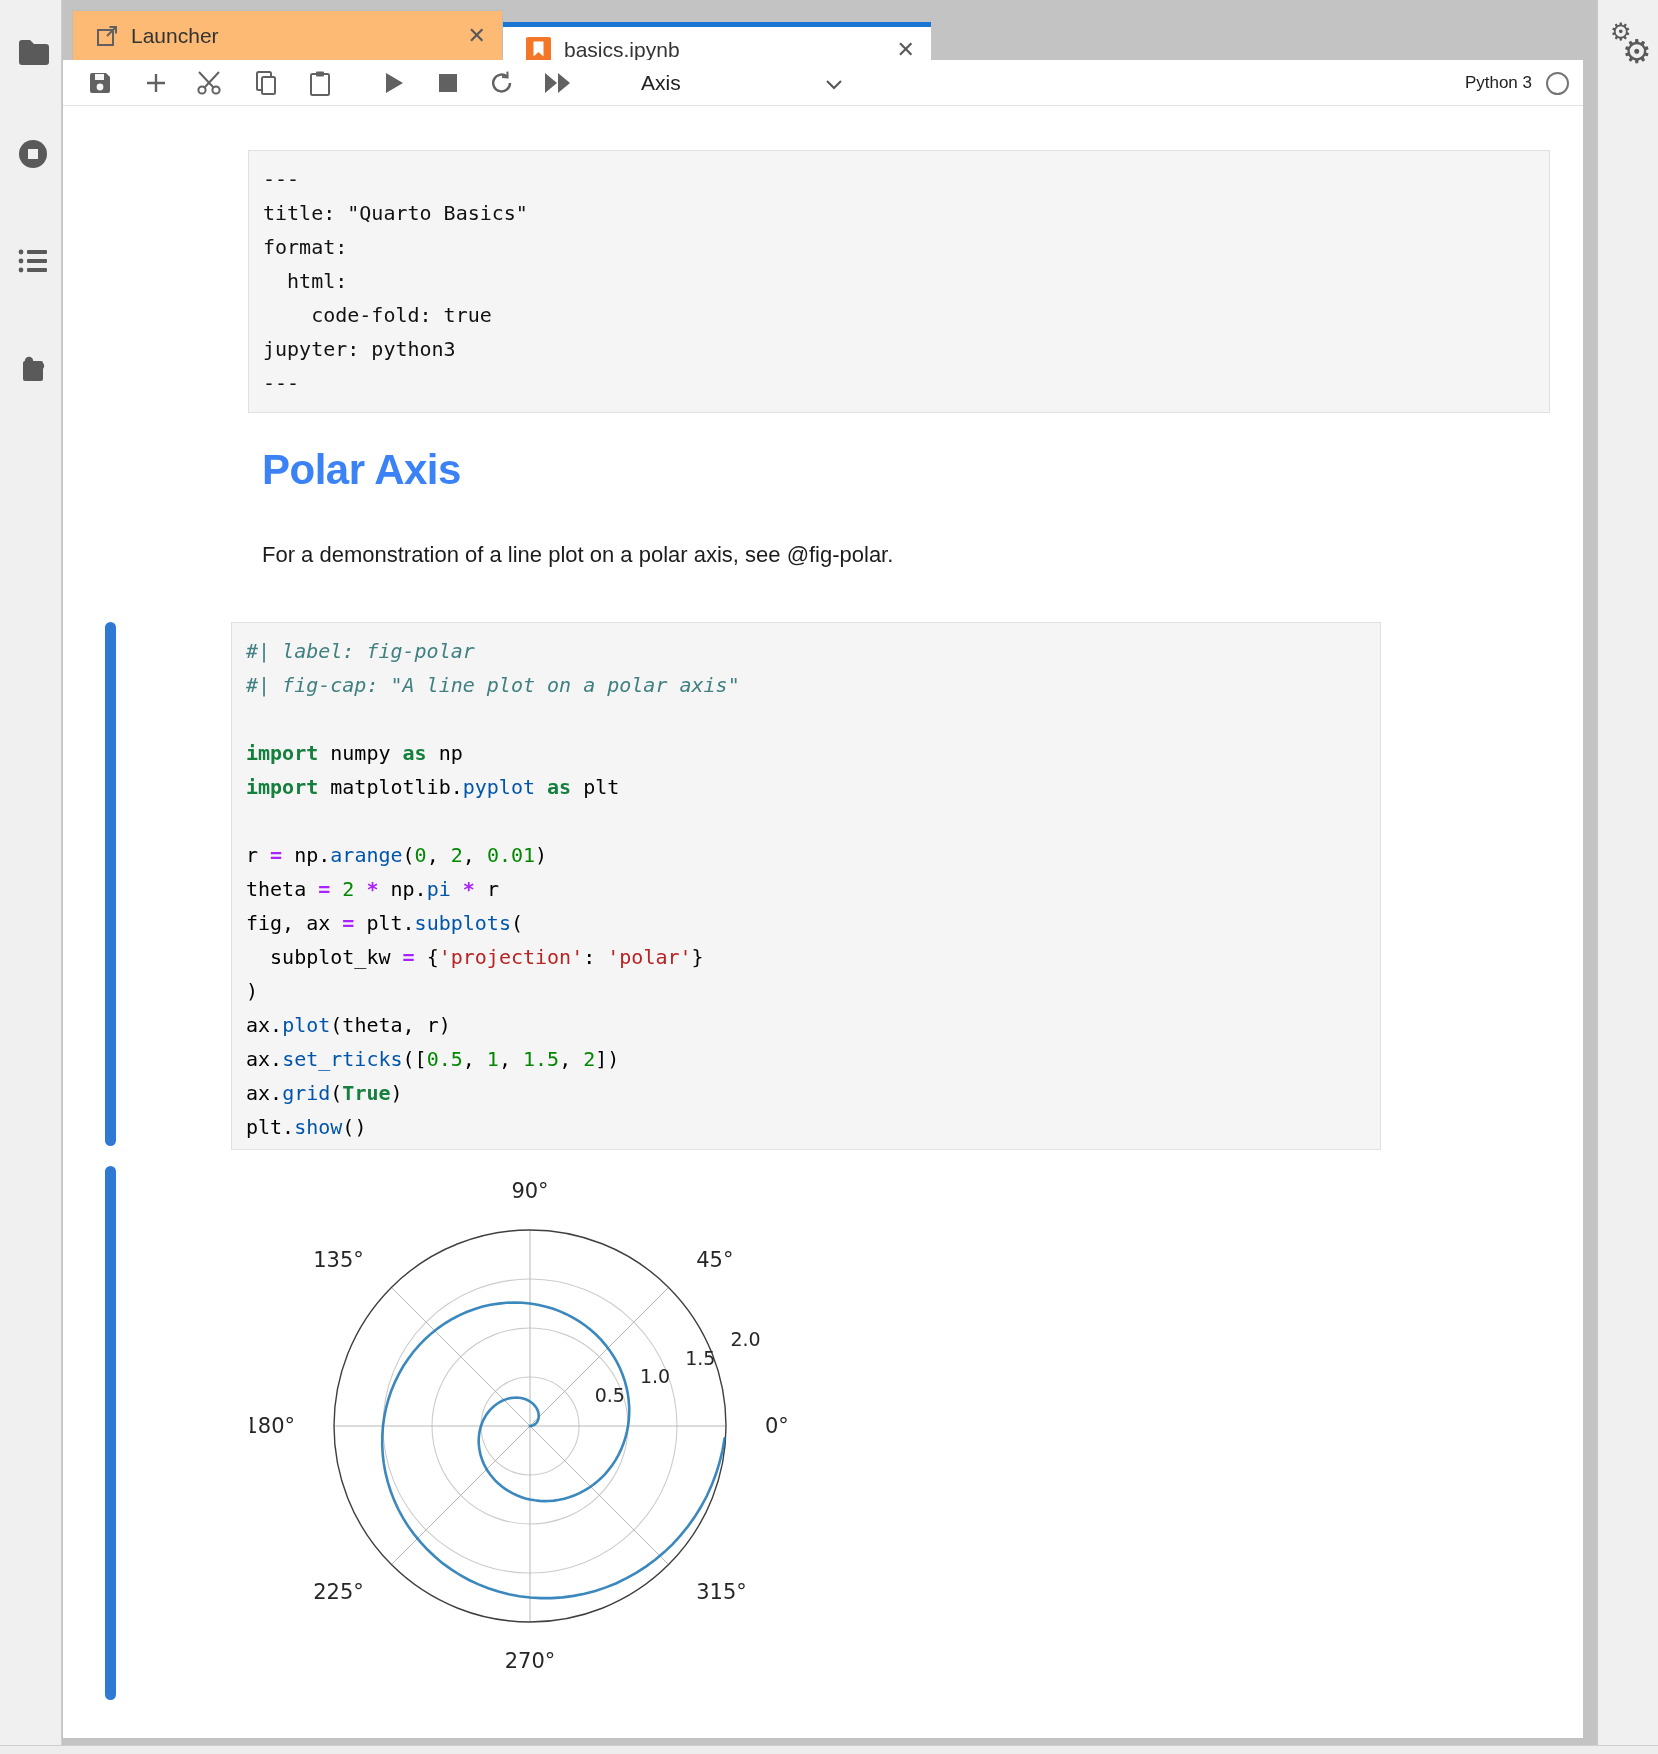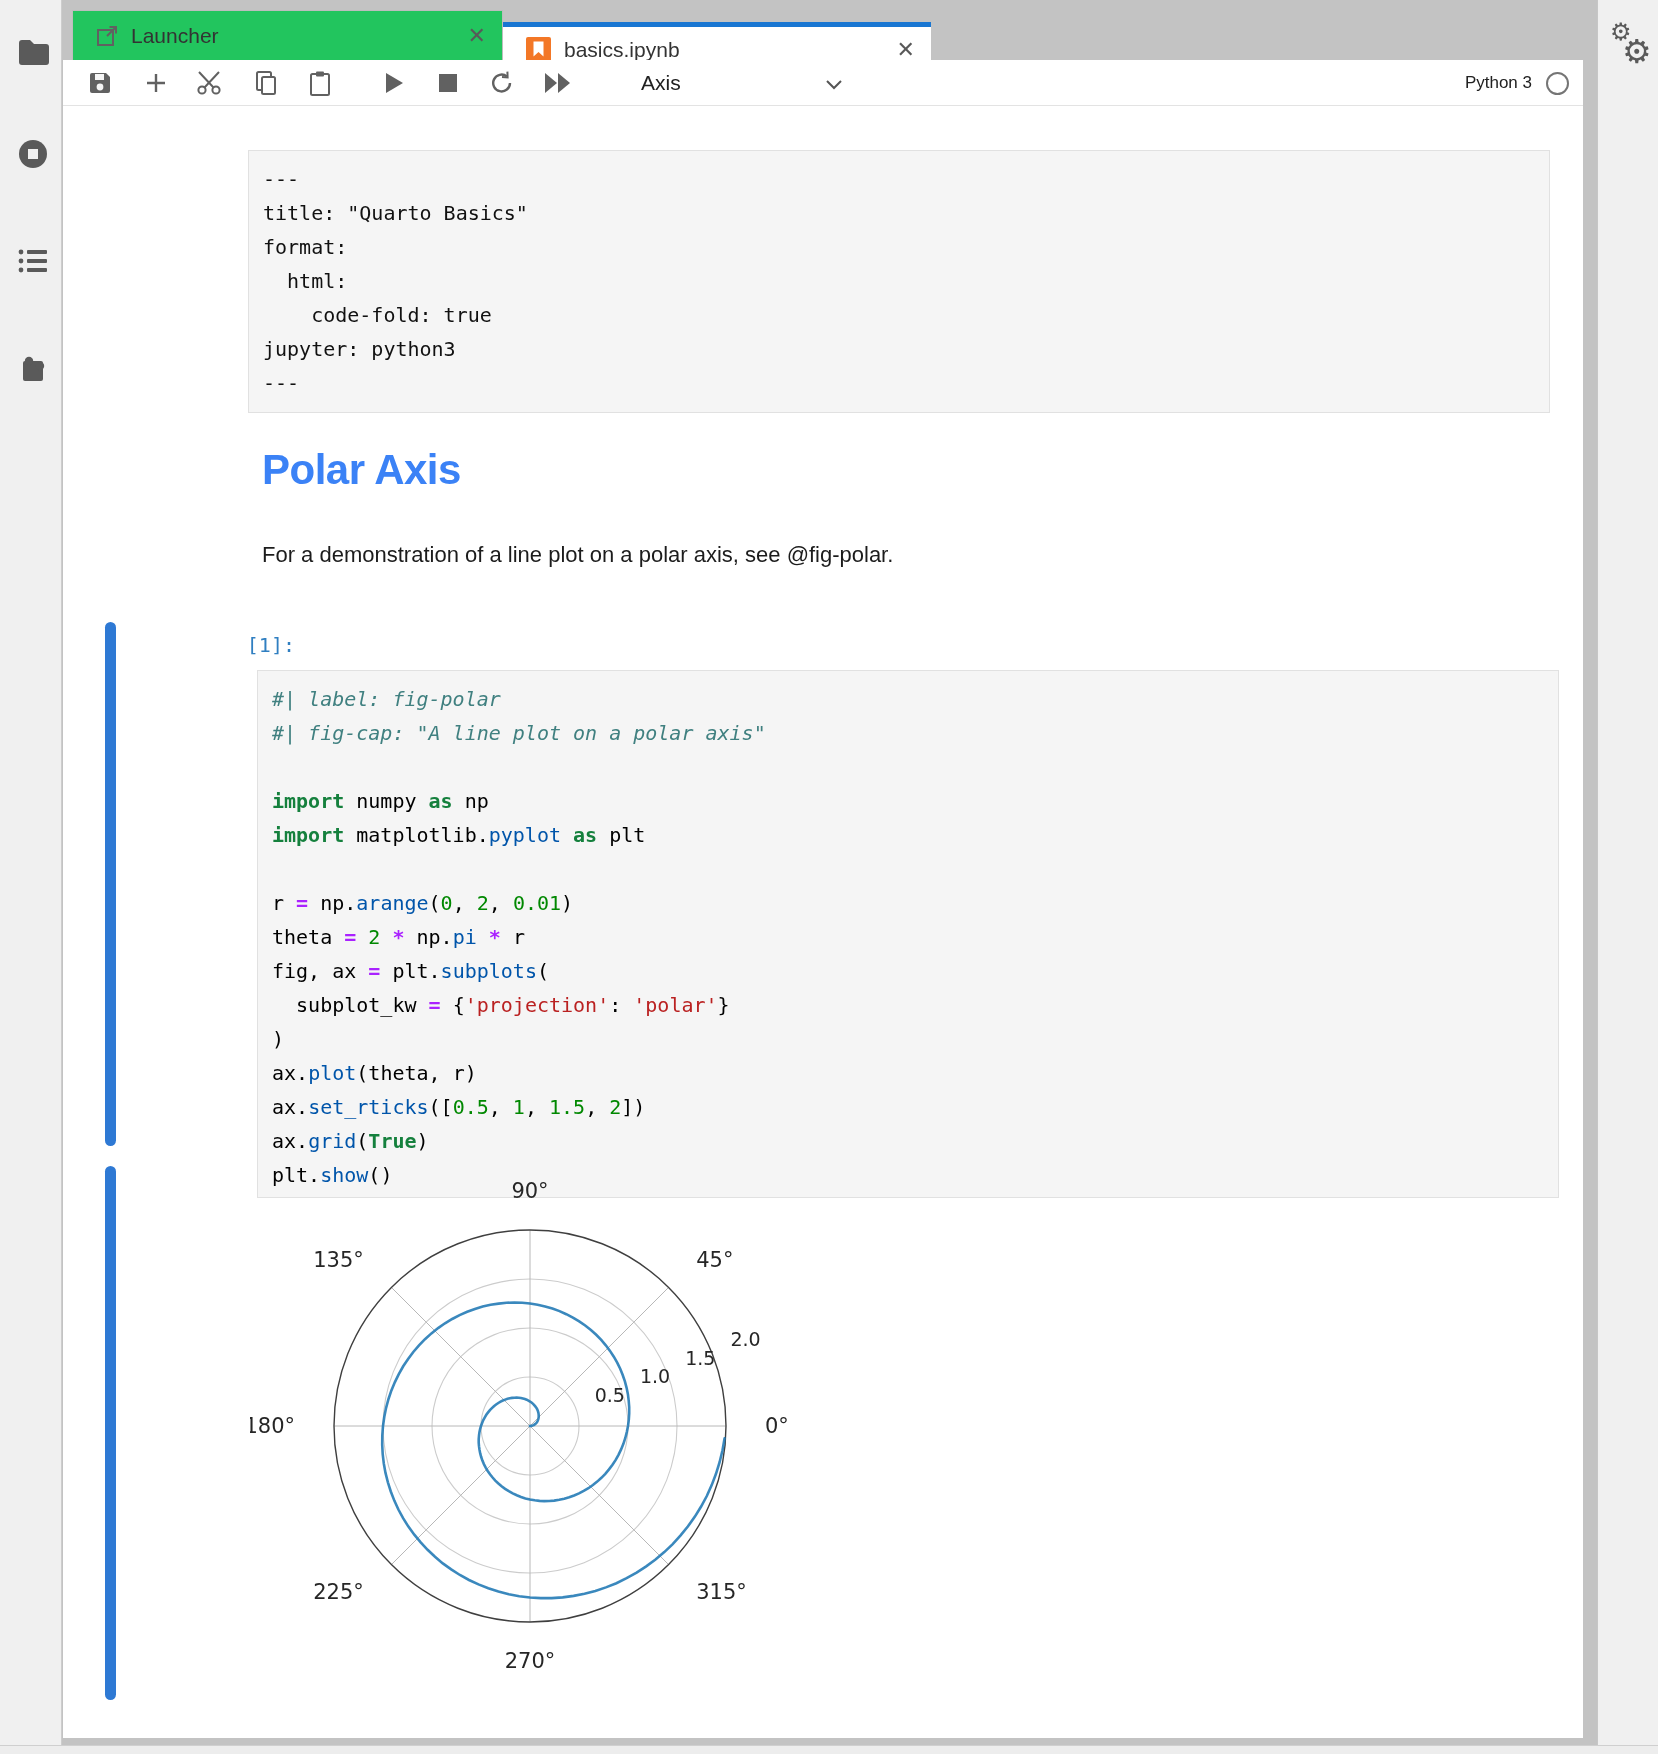--- a/index.html
+++ b/index.html
@@ -16,41 +16,41 @@
   
   #right-sidebar { position:absolute; left:1597px; top:0; width:61px; height:1754px;
     background:#f0f0f0; border-left:1px solid #c6c6c6; z-index:6; }
   #gears { position:absolute; left:10px; top:18px; width:44px; height:52px; color:#5a5a5a; cursor:pointer;}
   #gears .g1 { position:absolute; left:2px; top:0; font-size:24px; font-family:"DejaVu Sans",sans-serif;}
   #gears .g2 { position:absolute; left:14px; top:14px; font-size:33px; font-family:"DejaVu Sans",sans-serif;}
   
   #main { position:absolute; left:63px; top:0; width:1520px; height:1746px; }
   #tabbar { position:absolute; left:0; top:0; right:0; height:60px; background:#c3c3c3; }
   .tab { position:absolute; top:10px; height:50px; display:flex; align-items:center; cursor:pointer; }
-  #tab-launcher { left:9px; width:431px; background:#22c55e;
+  #tab-launcher { left:9px; width:431px; background:#fdba74;
      border:1px solid #bdbdbd; border-bottom:none; }
   #tab-notebook { left:440px; width:428px; background:#ffffff; border-top:5px solid #1976d2;margin-top:12px; }
   .tab-label { font-size:21px; color:#333; flex:1 1 auto; white-space:nowrap; }
   .tab-close { font-size:22px; color:#595959; padding:0 16px; cursor:pointer; }
   .tab-icon { margin:0 12px 0 22px; display:flex; align-items:center; }
   #toolbar { position:absolute; left:0; top:60px; right:0; height:46px; background:#fff;
     border-bottom:1px solid #e3e3e3; }
   .tbtn { position:absolute; top:7px; width:34px; height:32px; display:flex; align-items:center;
     justify-content:center; color:#616161; cursor:pointer; }
   #celltype { position:absolute; left:560px; top:10px; width:230px; height:28px; cursor:pointer; }
   #celltype .ct-label { position:absolute; left:18px; top:1px; font-size:21px; color:#212121; }
   #celltype .ct-chevron { position:absolute; left:200px; top:3px; }
   #kernel { position:absolute; right:14px; top:8px; height:30px; display:flex; align-items:center; gap:14px; cursor:pointer;}
   #kernel-name { font-size:17px; color:#212121; }
   #kernel-status { width:23px; height:23px; border:2.5px solid #757575; border-radius:50%; }
   #content { position:absolute; left:0; top:106px; width:1520px; height:1632px; background:#fff; overflow:hidden; }
   
   .cellbox { position:absolute; background:#f5f5f5; border:1px solid #e1e1e1; }
   #raw-cell  { left:185px; top:44px;  width:1302px; height:263px; }
-  #code-cell { left:194px; top:516px; width:1302px; height:528px;margin-top:48px; }
+  #code-cell { left:168px; top:516px; width:1150px; height:528px; }
   pre.codeblock { margin:0; padding:11px 14px; font-family:"DejaVu Sans Mono", monospace;
      font-size:20px; line-height:34px; color:#111; }
   .code-line { white-space:pre; height:34px; }
   .t-kw  { color:#15803d; font-weight:bold; }
   .t-cm  { color:#408080; font-style:italic; }
   .t-num { color:#008800; }
   .t-str { color:#BA2121; }
   .t-op  { color:#AA22FF; font-weight:600; }
   .t-prop{ color:#0055aa; }
   .t-pl  { color:#000000;text-align:center; }

